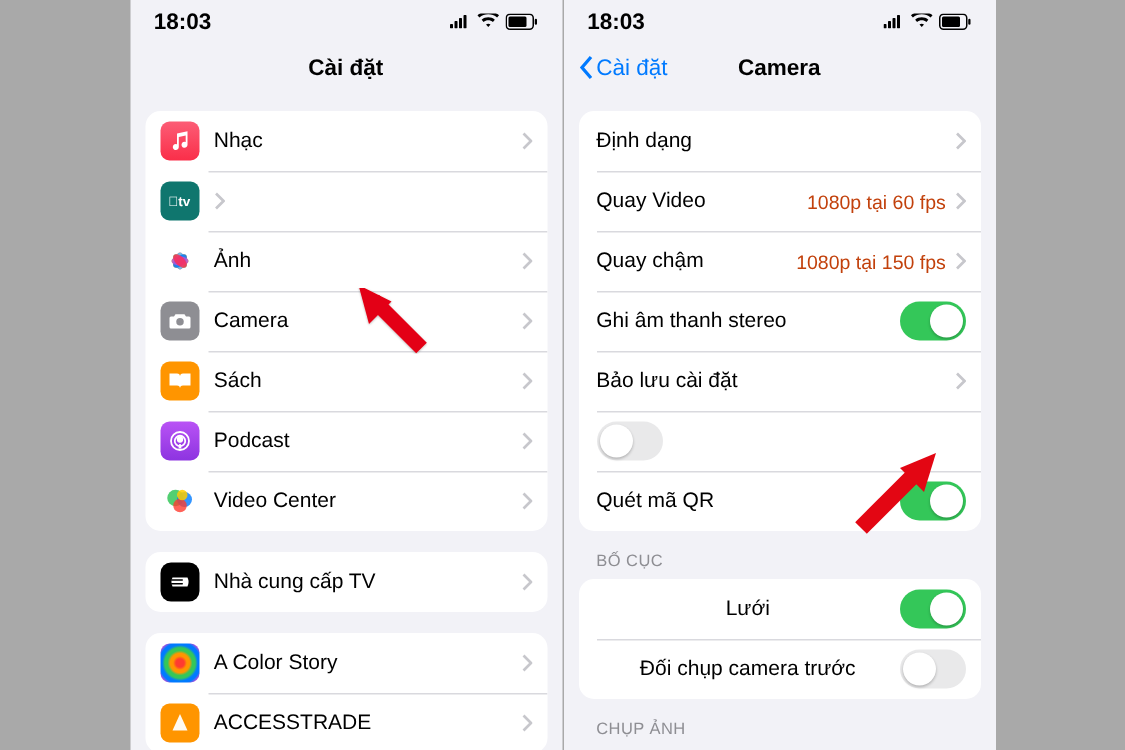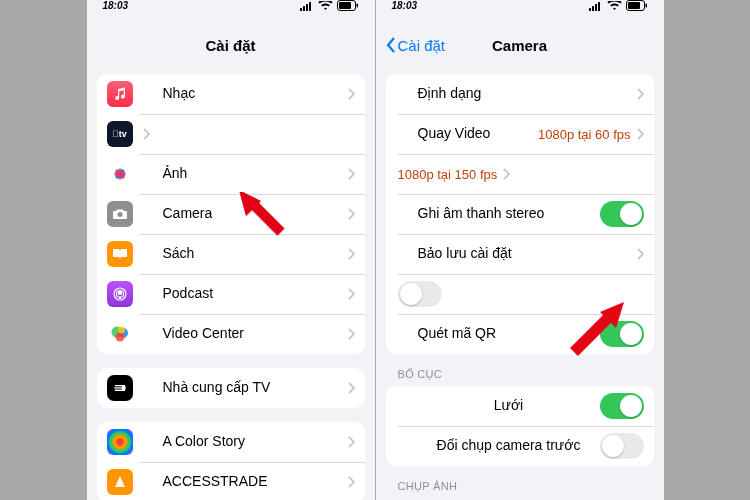--- a/index.html
+++ b/index.html
@@ -1,45 +1,45 @@
 <!DOCTYPE html>
 <html><head>
 <meta charset="utf-8">
 <style>
 * { margin:0; padding:0; box-sizing:border-box; font-family:-apple-system,"SF Pro Text","Helvetica Neue",sans-serif; -webkit-font-smoothing:antialiased; }
 body { background:#a9a9a9; width:750px; height:500px; overflow:hidden; display:flex; justify-content:center; }
 .stage { display:flex; }
 .phone { width:288px; height:500px; background:#f2f2f7; position:relative; overflow:hidden; }
 .phone + .phone { margin-left:1px; }
-.status-bar { height:28px; display:flex; align-items:flex-start; justify-content:space-between; padding:0 16px; font-size:10px; font-weight:600; color:#000;font-style:italic; }
+.status-bar { height:28px; display:flex; align-items:center; justify-content:space-between; padding:0 16px; font-size:15px; font-weight:600; color:#000; }
 .status-icons { display:flex; align-items:center; gap:4px; }
 .nav { height:34px; display:flex; align-items:center; position:relative; padding:0 10px; }
 .nav-title { position:absolute; left:0; right:0; text-align:center; font-size:15px; font-weight:600; color:#000; pointer-events:none; }
 .back { color:#007aff; font-size:15px; display:flex; align-items:center; gap:2px; }
 .back svg { stroke:#007aff; }
 .scroll { height:438px; overflow:hidden; padding:0 10px 20px 10px; }
 .group { background:#fff; border-radius:10px; margin-top:14px; overflow:hidden; }
 .group.first { margin-top:12px; }
 .row { display:flex; align-items:center; min-height:40px; padding:7px 10px 7px 10px; position:relative; }
 .row + .row::before { content:""; position:absolute; top:0; left:42px; right:0; height:0.5px; background:#d9d9de; }
 .row.noicon + .row.noicon::before { left:12px; }
 .row.noicon { padding-left:12px; }
 .ico { width:26px; height:26px; border-radius:6px; flex:0 0 26px; margin-right:10px; display:flex; align-items:center; justify-content:center; color:#fff; font-size:14px; }
-.label { flex:1; font-size:14px; color:#000; line-height:1.25;margin-left:20px; }
+.label { flex:1; font-size:14px; color:#000; line-height:1.25; }
 .value { font-size:13px; color:#c2410c; margin-right:6px; }
 .chev { flex:0 0 auto; }
 .section-header { font-size:11px; color:#8e8e93; text-transform:uppercase; padding:14px 0 4px 12px; letter-spacing:0.3px; }
 .toggle { width:44px; height:26px; border-radius:13px; background:#e9e9ea; position:relative; flex:0 0 44px; }
 .toggle .knob { width:22px; height:22px; border-radius:50%; background:#fff; position:absolute; top:2px; left:2px; box-shadow:0 1px 2px rgba(0,0,0,.25); transition:none; }
 .toggle.on { background:#34c759; }
 .toggle.on .knob { left:20px; }
 .arrow { position:absolute; pointer-events:none; }
 
 .bg-music{background:linear-gradient(180deg,#fc5d76,#fa2e49);}
-.bg-tv{background:#0f172a;}
+.bg-tv{background:#0f766e;}
 .bg-photos{background:linear-gradient(135deg,#fff,#fff);}
 .bg-camera{background:#8e8e93;}
 .bg-books{background:#ff9500;}
 .bg-podcast{background:linear-gradient(180deg,#b953f5,#8d34e0);}
 .bg-gc{background:#fff;}
 .bg-tvprov{background:#000; border-radius:7px;}
 .bg-app1{background:radial-gradient(circle at 50% 50%,#ff3b30 0 15%,#ff9500 25% 35%,#34c759 45% 55%,#007aff 65% 75%,#af52de 85% 100%); }
 .bg-app2{background:#ff9500;}
 .photos-flower{ width:22px;height:22px; }
 .chev svg{display:block;}
@@ -278,20 +278,21 @@
       <div class="row noicon">
         <div class="label">Quay Video</div>
         <div class="value">1080p tại 60 fps</div>
         <span class="chev">
               <svg width="7" height="12" viewBox="0 0 7 12" fill="none" stroke="#c7c7cc" stroke-width="1.8">
                 <path d="M1 1 L6 6 L1 11"></path>
               </svg>
             </span>
       </div>
       <div class="row noicon">
+        <div class="label">Quay chậm</div>
         <div class="value">1080p tại 150 fps</div>
         <span class="chev">
               <svg width="7" height="12" viewBox="0 0 7 12" fill="none" stroke="#c7c7cc" stroke-width="1.8">
                 <path d="M1 1 L6 6 L1 11"></path>
               </svg>
             </span>
       </div>
       <div class="row noicon">
         <div class="label">Ghi âm thanh stereo</div>
         <div class="toggle on">

